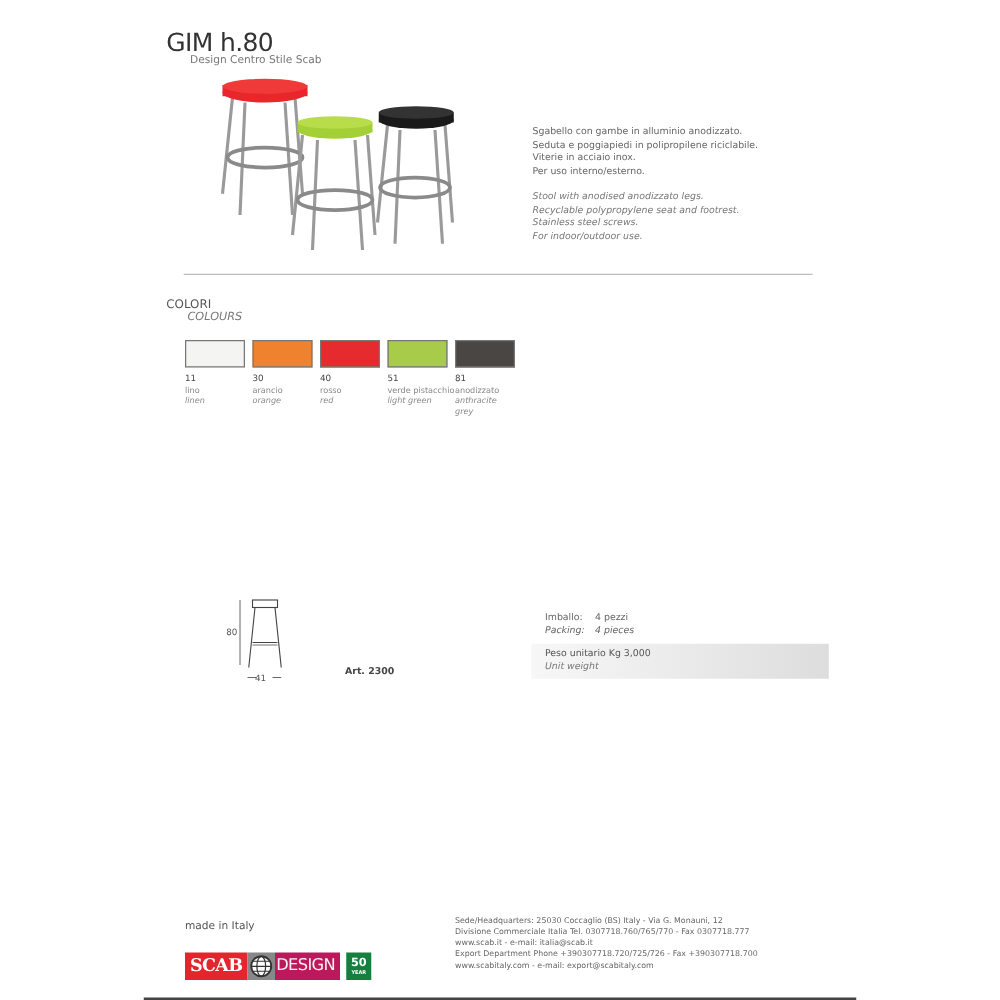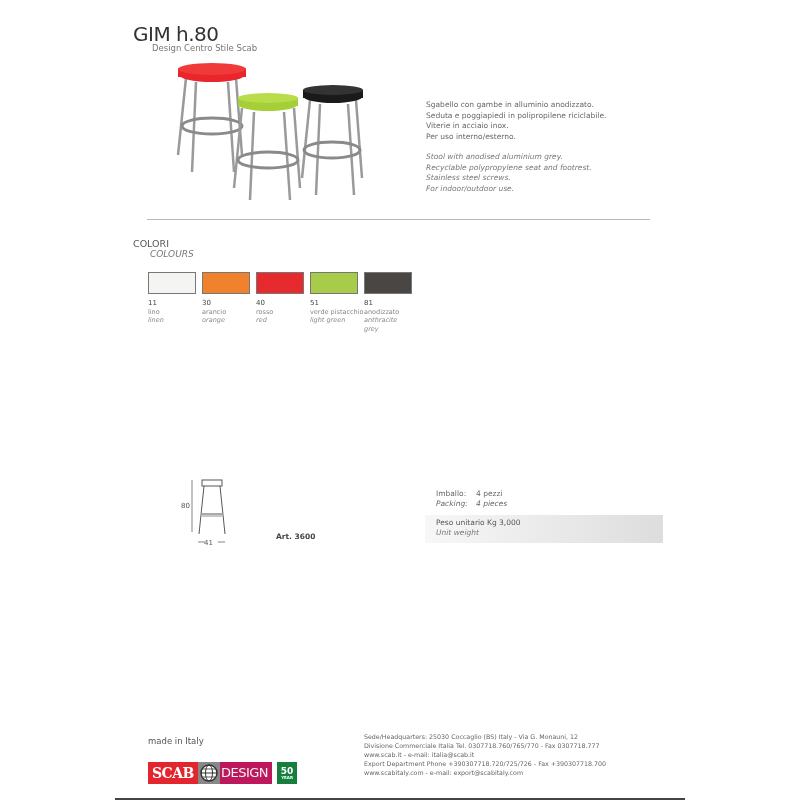--- a/index.html
+++ b/index.html
@@ -83,21 +83,21 @@
   <rect x="133" y="30" width="60" height="8" fill="#1a1a1a"></rect>
   <ellipse cx="163" cy="30" rx="30" ry="5" fill="#333"></ellipse>
 </svg>
 
 <div class="abs desc">
   <div>Sgabello con gambe in alluminio anodizzato.</div>
   <div>Seduta e poggiapiedi in polipropilene riciclabile.</div>
   <div>Viterie in acciaio inox.</div>
   <div>Per uso interno/esterno.</div>
   <div class="gap"></div>
-  <div class="it">Stool with anodised aluminium grey.</div>
+  <div class="it">Stool with anodised anodizzato legs.</div>
   <div class="it">Recyclable polypropylene seat and footrest.</div>
   <div class="it">Stainless steel screws.</div>
   <div class="it">For indoor/outdoor use.</div>
 </div>
 
 <div class="abs divider"></div>
 
 <div class="abs colori">COLORI</div>
 <div class="abs colours">COLOURS</div>
 
@@ -139,21 +139,21 @@
   <rect x="22" y="4" width="20" height="6" fill="none" stroke="#444" stroke-width="0.9"></rect>
   <line x1="24" y1="10" x2="19" y2="58" stroke="#444" stroke-width="0.9"></line>
   <line x1="40" y1="10" x2="45" y2="58" stroke="#444" stroke-width="0.9"></line>
   <line x1="22" y1="38" x2="42" y2="38" stroke="#444" stroke-width="0.9"></line>
   <line x1="22" y1="40" x2="42" y2="40" stroke="#444" stroke-width="0.6"></line>
   <line x1="18" y1="66" x2="25" y2="66" stroke="#666" stroke-width="0.8"></line>
   <line x1="38" y1="66" x2="45" y2="66" stroke="#666" stroke-width="0.8"></line>
 </svg>
 <div class="abs dim80">80</div>
 <div class="abs dim41">41</div>
-<div class="abs art">Art. 3600</div>
+<div class="abs art">Art. 2300</div>
 
 <div class="abs pack">
   <div><span class="lbl">Imballo:</span><span>4 pezzi</span></div>
   <div class="it"><span class="lbl">Packing:</span><span>4 pieces</span></div>
 </div>
 <div class="abs weightband"></div>
 <div class="abs weight">
   <div>Peso unitario Kg 3,000</div>
   <div class="it">Unit weight</div>
 </div>

